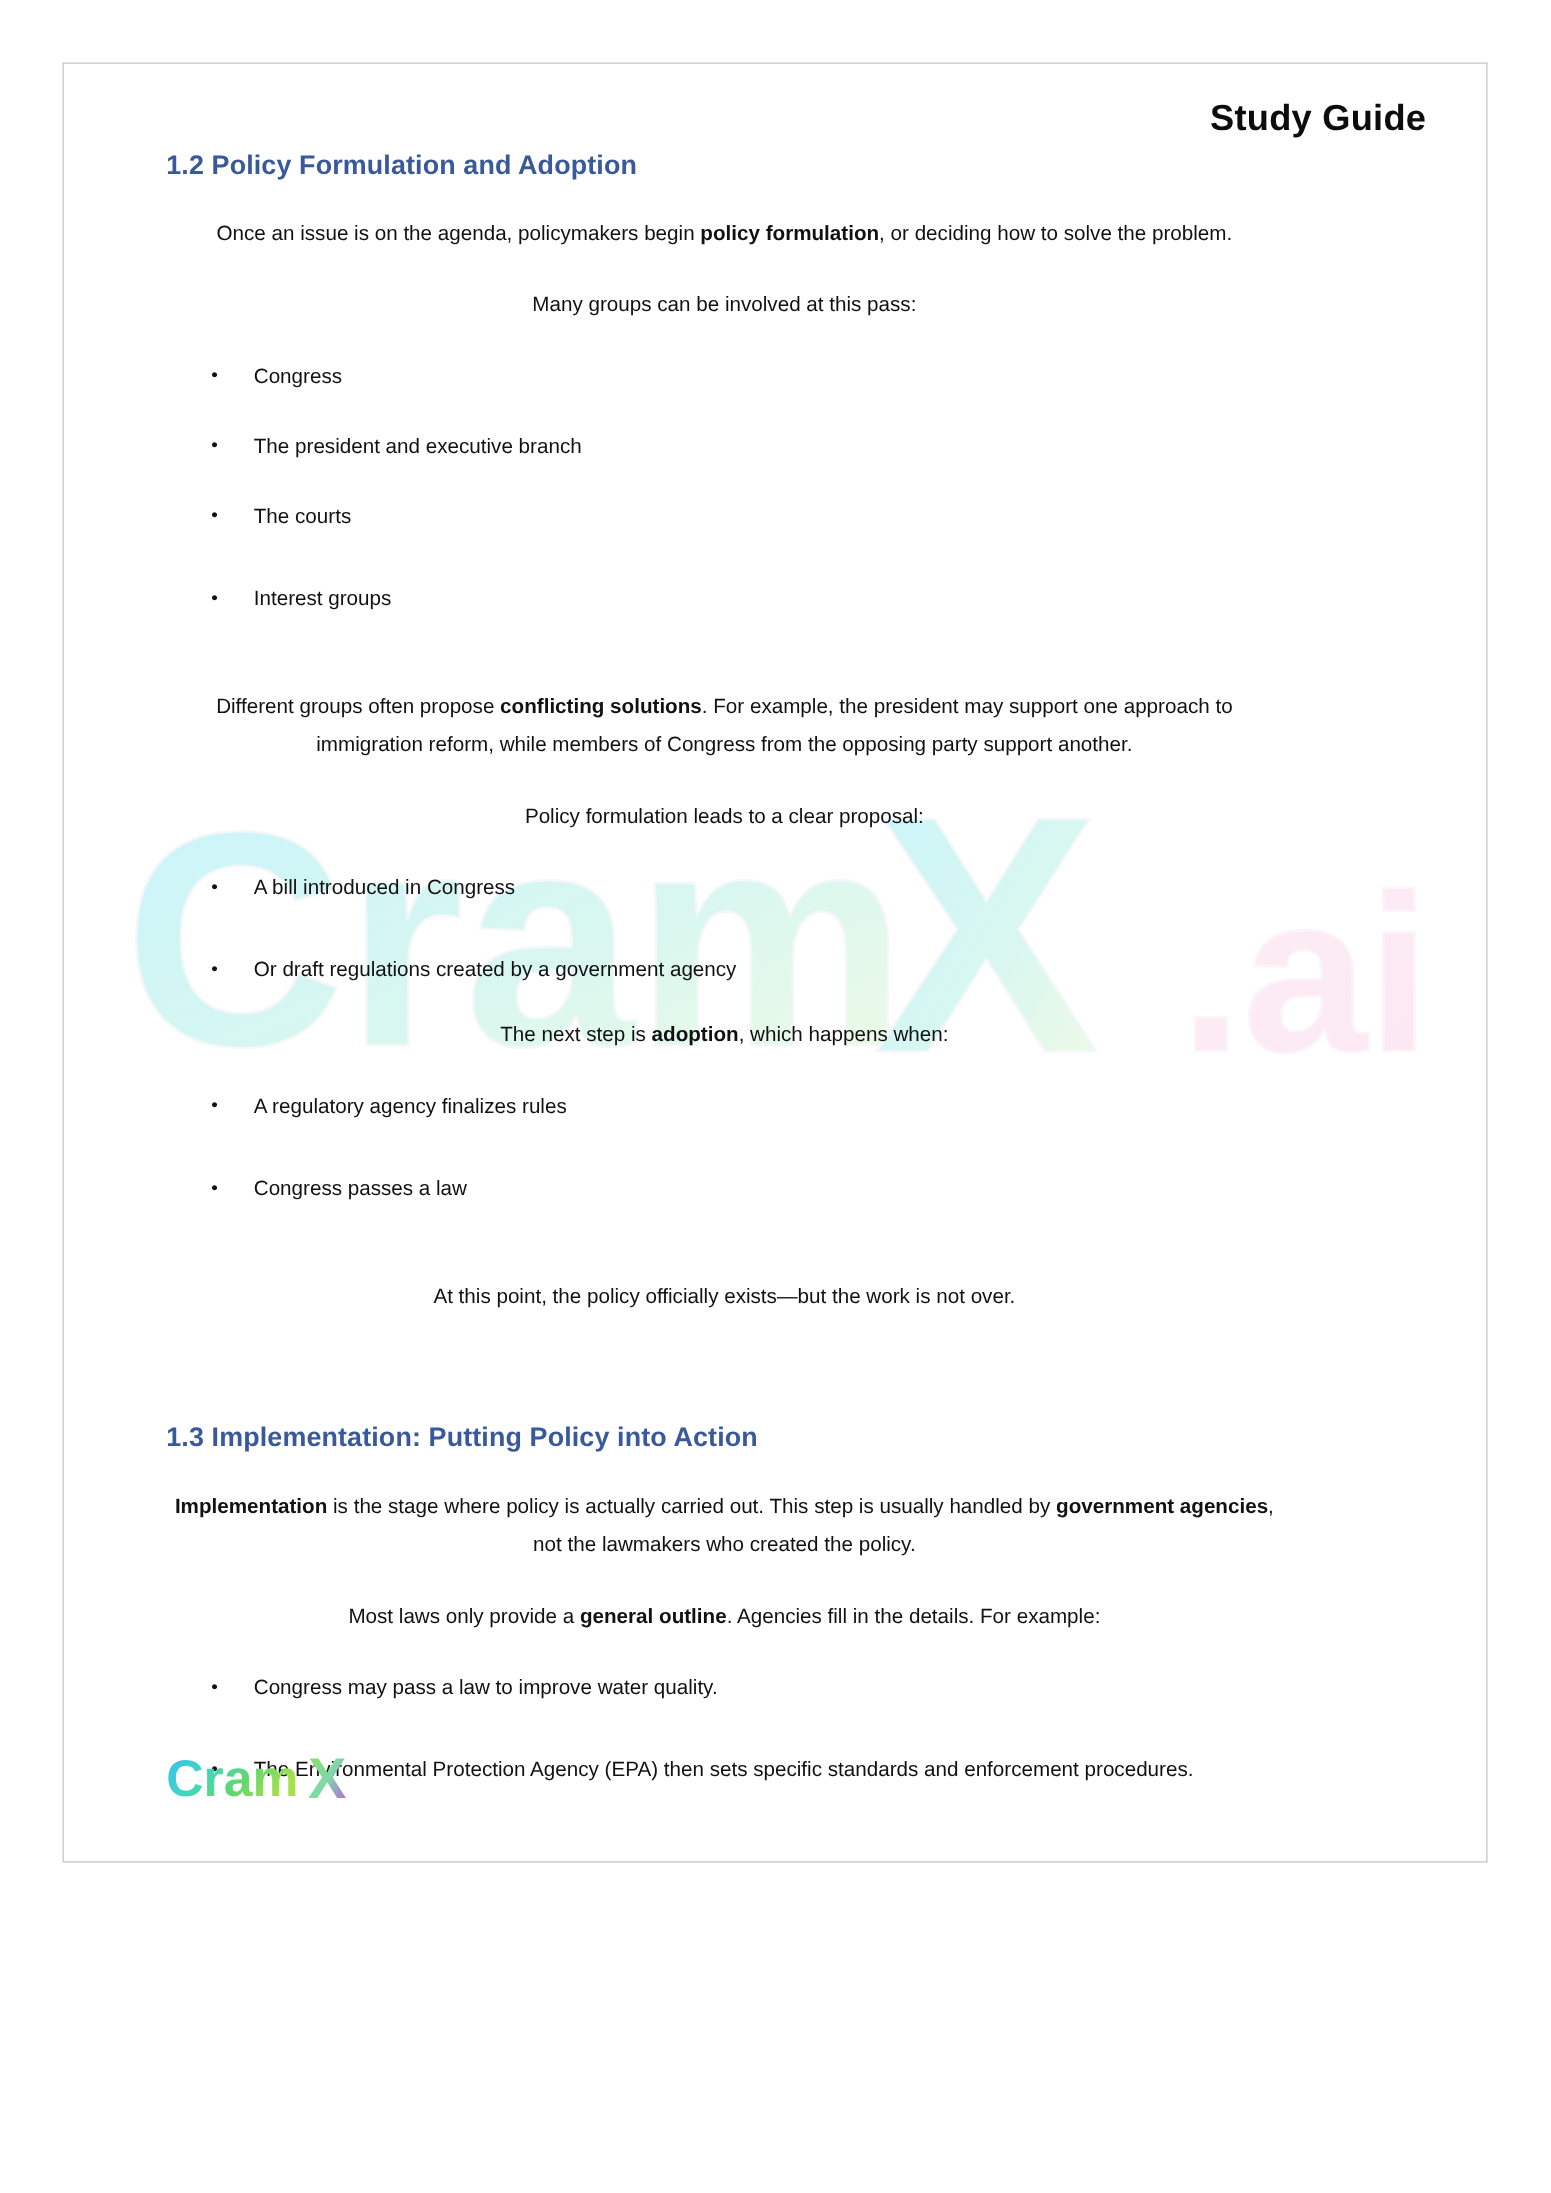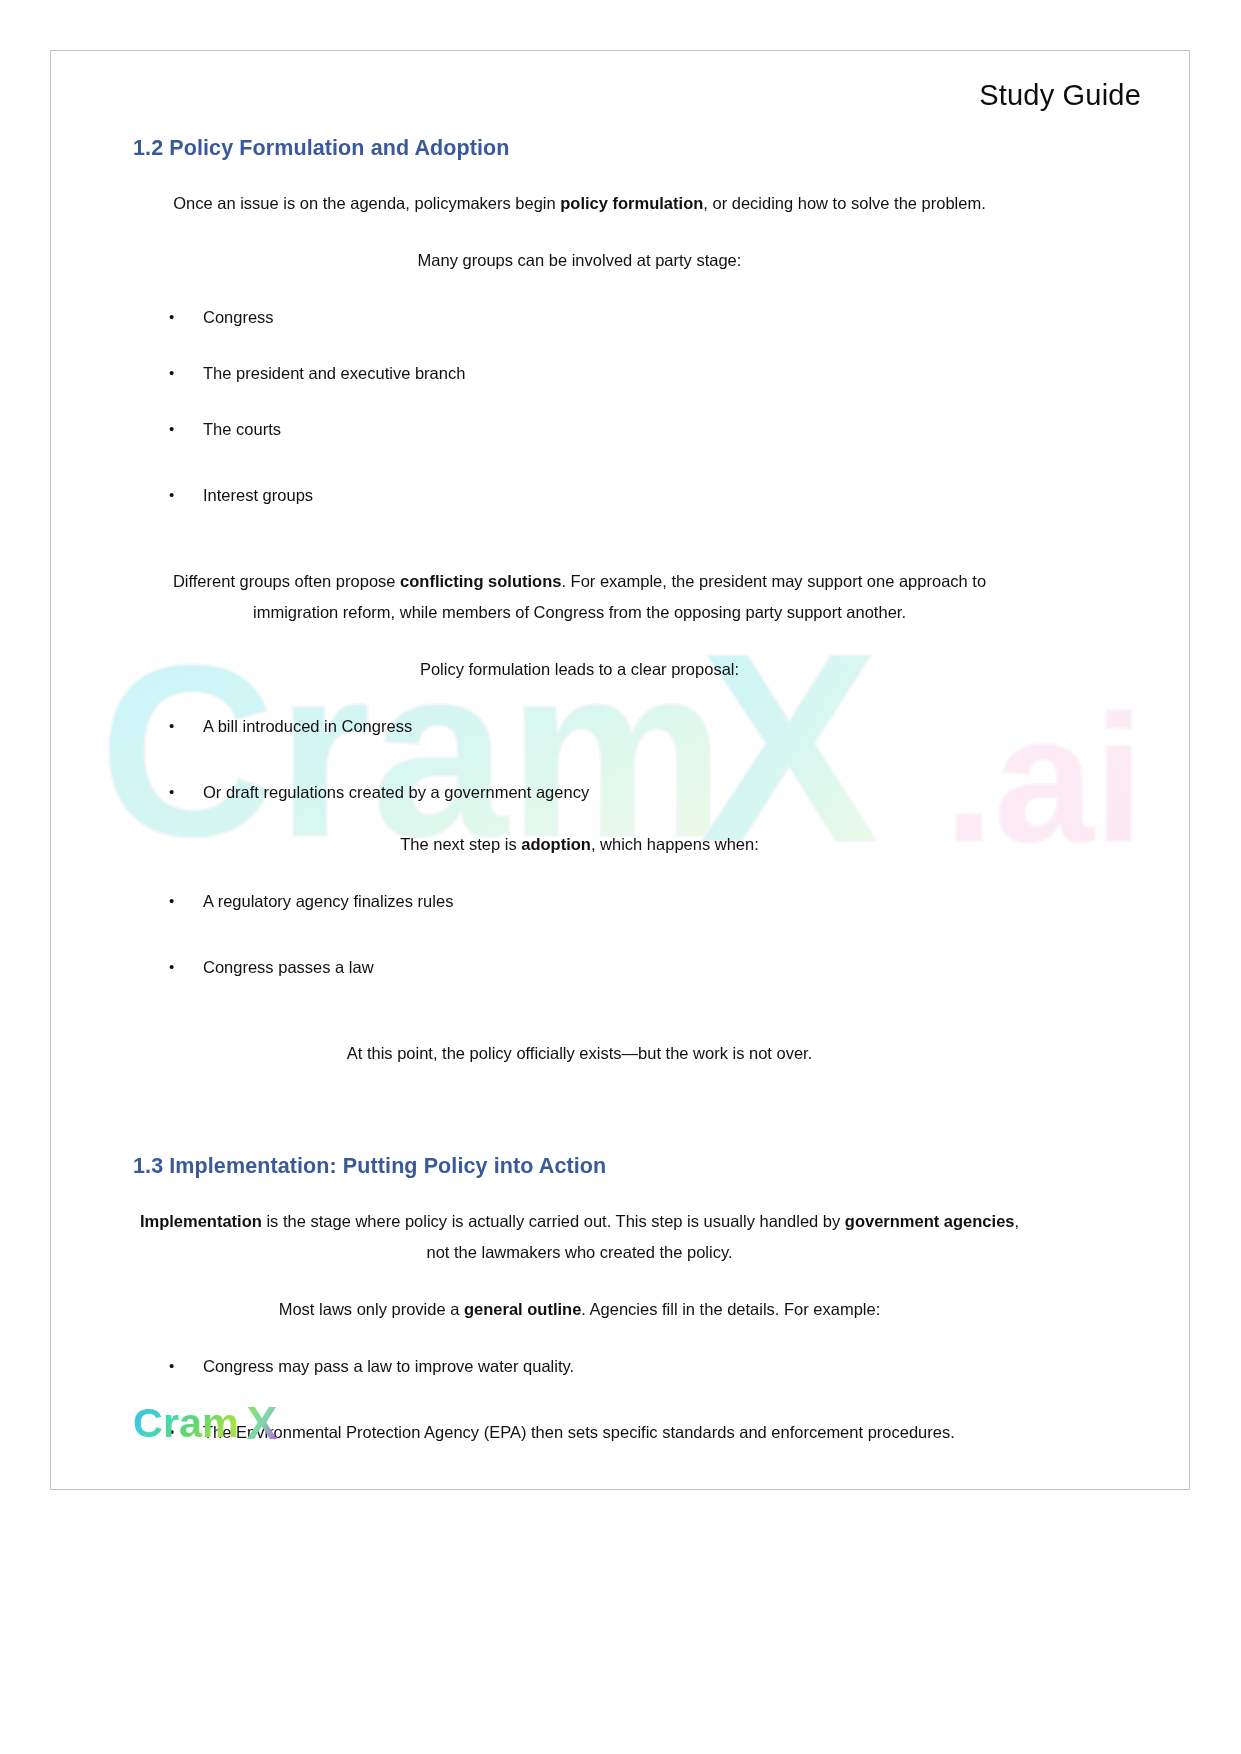--- a/index.html
+++ b/index.html
@@ -44,30 +44,30 @@
     position: relative;
     z-index: 2;
     padding: 0;
   }
 
   .doc-title {
     position: absolute;
     right: 48px;
     top: 28px;
     font-size: 29px;
-    font-weight: normal;
+    font-weight: bold;
     color: #0d0d0d;
     letter-spacing: 0.2px;
     white-space: nowrap;
   }
 
   .body-area {
     position: absolute;
     left: 82px;
-    top: 84px;
+    top: 68px;
     width: 893px;
   }
 
   h2.section-heading {
     font-size: 21.5px;
     font-weight: bold;
     color: #39599a;
     margin: 0 0 26px 0;
     letter-spacing: 0.1px;
     line-height: 1.25;
@@ -151,21 +151,21 @@
   <div class="content">
 
     <div class="doc-title">Study Guide</div>
 
     <div class="body-area">
 
       <h2 class="section-heading">1.2 Policy Formulation and Adoption</h2>
 
       <p class="para"><span>Once an issue is on the agenda, policymakers begin </span><b>policy formulation</b><span>, or deciding how to solve the problem.</span></p>
 
-      <p class="para"><span>Many groups can be involved at party stage:</span></p>
+      <p class="para"><span>Many groups can be involved at this pass:</span></p>
 
       <ul class="bullets">
         <li><b>Congress</b></li>
         <li><span>The </span><b>president and executive branch</b></li>
         <li><span>The </span><b>courts</b></li>
         <li><b>Interest groups</b></li>
       </ul>
 
       <div class="gap-md"></div>
 

